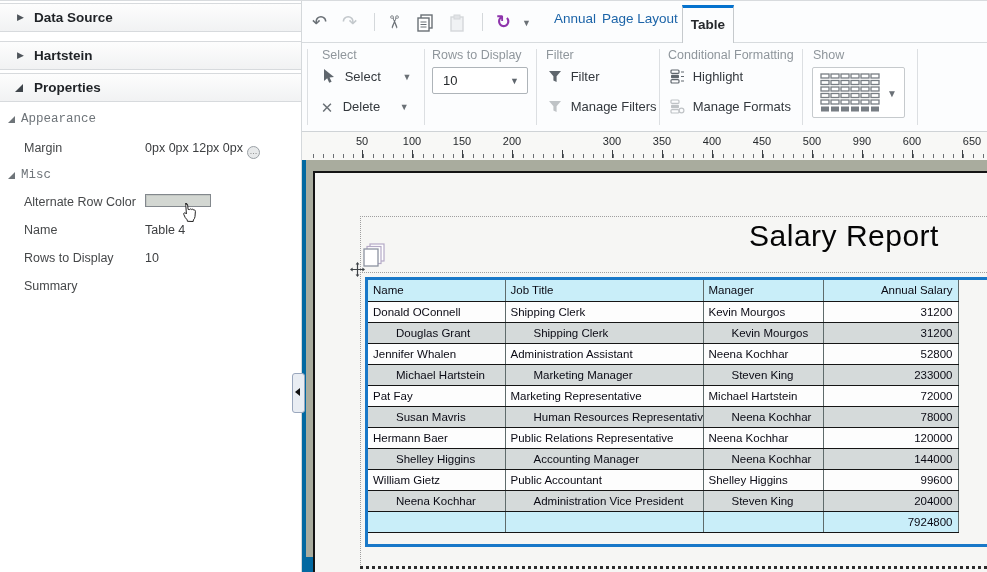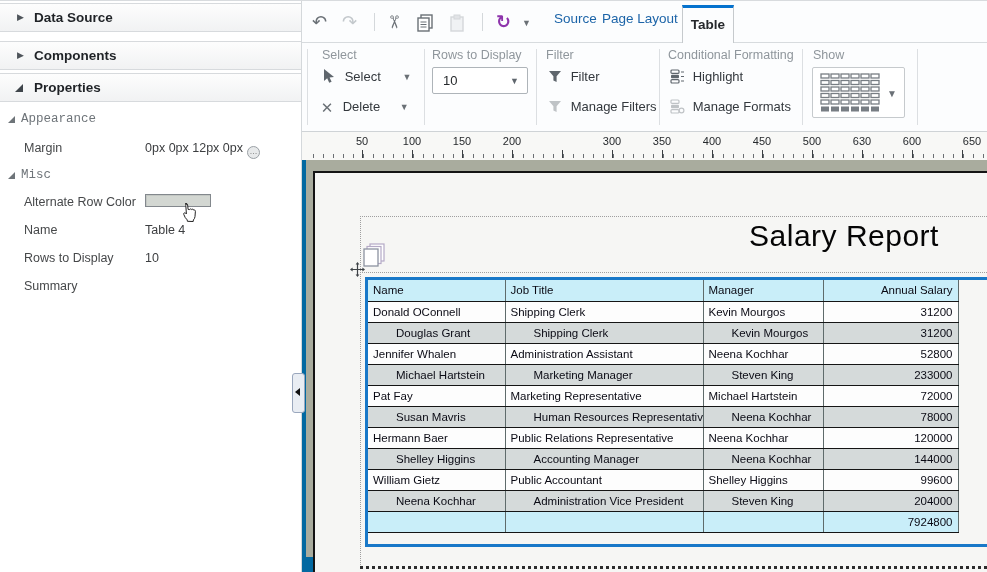--- a/index.html
+++ b/index.html
@@ -93,21 +93,21 @@
 
 <div class="root">
 
   <aside class="sidebar">
     <div class="acc-bar" style="top:2px">
       <span class="tri">▶</span>
       <span class="acc-label">Data Source</span>
     </div>
     <div class="acc-bar" style="top:40px">
       <span class="tri">▶</span>
-      <span class="acc-label">Components</span>
+      <span class="acc-label">Hartstein</span>
     </div>
     <div class="acc-bar" style="top:72px">
       <span class="tri-exp"></span>
       <span class="acc-label">Properties</span>
     </div>
 
     <div class="prop-row" style="top:110px">
       <span class="grp-tri" style="border-bottom-color:#6e7479"></span>
       <span class="grp-label">Appearance</span>
     </div>
@@ -161,21 +161,21 @@
     <span class="pgicon" style="left:146px">
       <svg width="18" height="18" viewBox="0 0 18 18" opacity="0.4">
           <rect x="3" y="3" width="12" height="14" fill="#dfe3e6" stroke="#9aa0a5" stroke-width="1.4"></rect>
           <rect x="6" y="1" width="6" height="4" fill="#b9bec3" stroke="#9aa0a5"></rect>
         </svg>
     </span>
     <span class="qsep" style="left:180px"></span>
     <span class="qicon" style="left:194px;color:var(--icon-purple);font-weight:bold">↻</span>
     <span class="qcaret" style="left:220px">▼</span>
 
-    <span class="tab-link" style="left:252px">Source</span>
+    <span class="tab-link" style="left:252px">Annual</span>
     <span class="tab-link" style="left:300px">Page Layout</span>
     <div class="tab-active">Table</div>
   </header>
 
   <section class="ribbon">
     <span class="rsep" style="left:5px"></span>
     <span class="grp-lab" style="left:20px">Select</span>
     <div class="rbtn" style="left:18px;top:26px">
       <span class="bicon"><svg width="13" height="15" viewBox="0 0 13 15">
             <path d="M1 0 L1 12 L4.2 9.2 L6.2 13.8 L8.6 12.8 L6.6 8.4 L11 8 Z" fill="#5f666d"></path>
@@ -308,21 +308,21 @@
         <span class="ruler-num" style="left: 295px;">300</span>
         <i class="major" style="left: 310px;"></i>
         <span class="ruler-num" style="left: 345px;">350</span>
         <i class="major" style="left: 360px;"></i>
         <span class="ruler-num" style="left: 395px;">400</span>
         <i class="major" style="left: 410px;"></i>
         <span class="ruler-num" style="left: 445px;">450</span>
         <i class="major" style="left: 460px;"></i>
         <span class="ruler-num" style="left: 495px;">500</span>
         <i class="major" style="left: 510px;"></i>
-        <span class="ruler-num" style="left: 545px;">630</span>
+        <span class="ruler-num" style="left: 545px;">990</span>
         <i class="major" style="left: 560px;"></i>
         <span class="ruler-num" style="left: 595px;">600</span>
         <i class="major" style="left: 610px;"></i>
         <span class="ruler-num" style="left: 645px; margin-left: 10px;">650</span>
         <i class="major" style="left: 660px;"></i>
       </div>
     <div class="olive-top"></div>
     <div class="olive-left"></div>
     <div class="page"></div>
 

